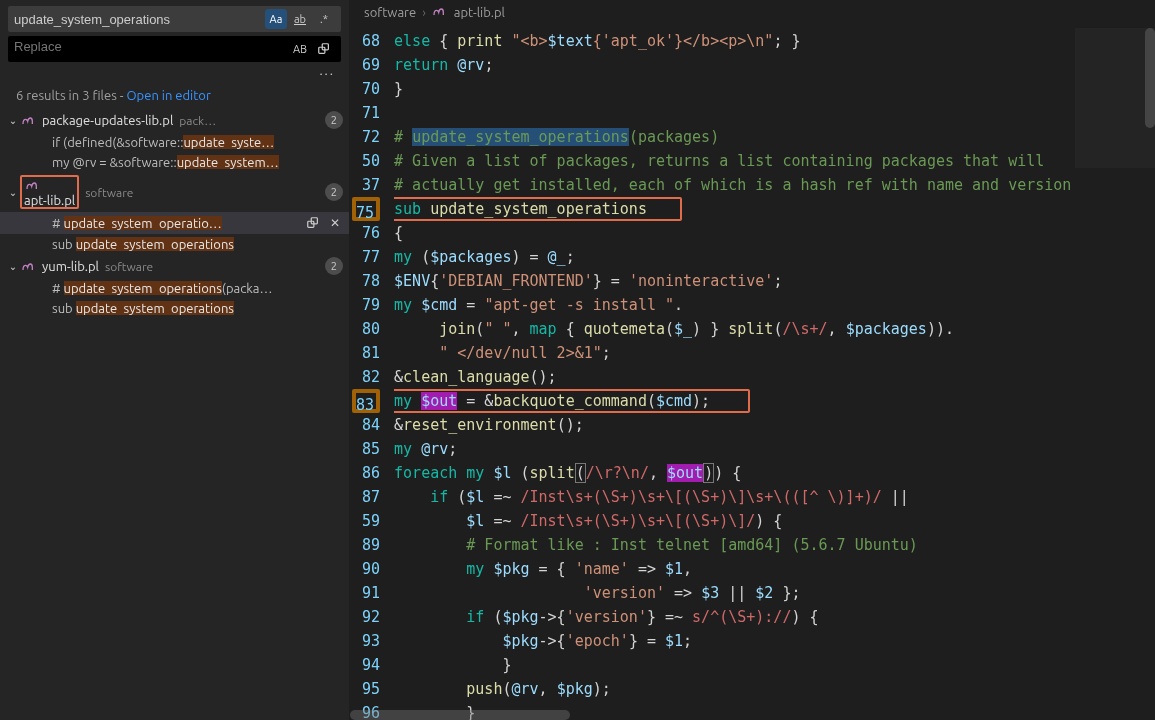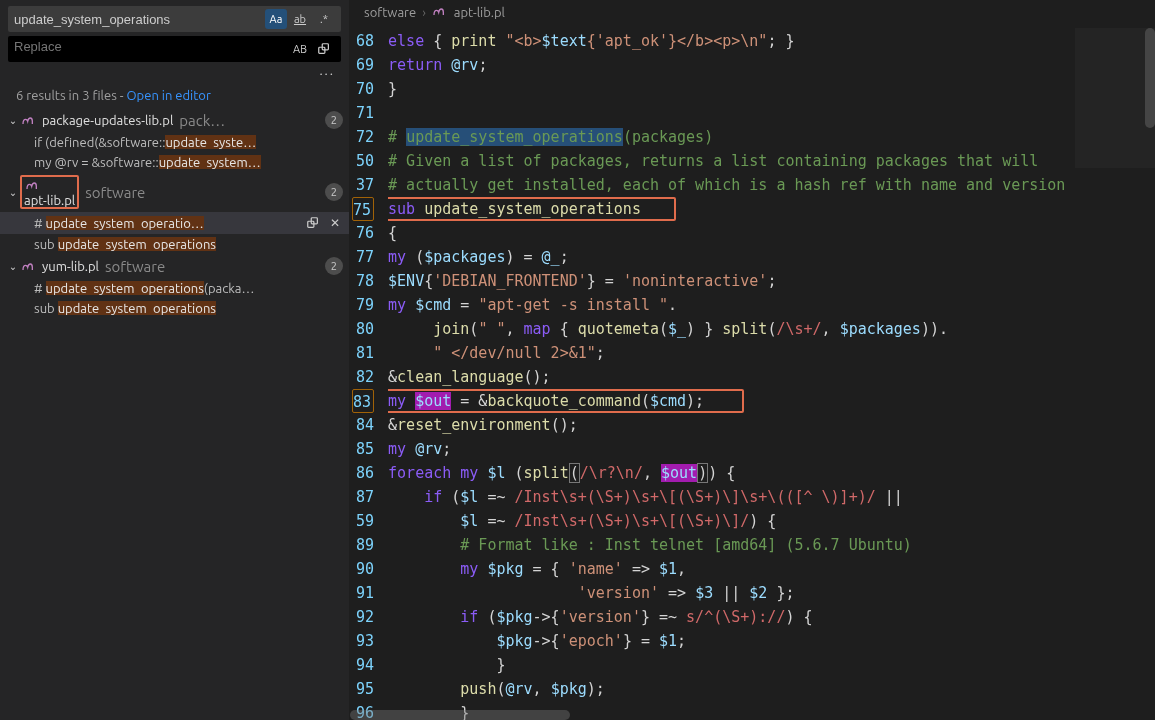--- a/index.html
+++ b/index.html
@@ -60,31 +60,31 @@
 .tree-file {
   display: flex; align-items: center;
   padding: 3px 6px; cursor: pointer;
 }
 .tree-file .chev { width: 14px; text-align: center; color: #ccc; font-size: 10px; }
 .tree-file .icon {
   width: 18px; height: 16px; margin-right: 4px;
   display: flex; align-items: center; justify-content: center;
 }
 .tree-file .name { color: #e0e0e0; }
-.tree-file .folder { color: #8a8a8a; margin-left: 6px; font-size: 15px; }
+.tree-file .folder { color: #8a8a8a; margin-left: 6px; font-size: 12px; }
 .tree-file .badge {
   margin-left: auto; background: #4d4d4d; color: #ccc;
   border-radius: 10px; min-width: 18px; height: 18px;
   display: flex; align-items: center; justify-content: center;
   font-size: 11px; padding: 0 6px;
 }
 .redbox { border: 2px solid #e06c4c; border-radius: 2px; padding: 0 2px; }
 .tree-result {
   display: flex; align-items: center;
-  padding: 3px 6px 3px 34px; cursor: pointer; color: #bdbdbd;
+  padding: 3px 6px 3px 52px; cursor: pointer; color: #bdbdbd;
   white-space: nowrap; overflow: hidden;
 }
 .tree-result.sel { background: #37373d; }
 .tree-result .txt { overflow: hidden; text-overflow: ellipsis; }
 .tree-result .hl { background: #613214; color: #e8e8e8; }
 .tree-result .actions { margin-left: auto; display: flex; gap: 6px; color: #ccc; }
 .small-ico { width: 16px; height: 16px; display: inline-flex; align-items: center; justify-content: center; font-size: 12px; }
 
 .editor { flex: 1; display: flex; flex-direction: column; background: #1e1e1e; position: relative; }
 .breadcrumbs {
@@ -92,28 +92,28 @@
   padding: 4px 14px; color: #9d9d9d; font-size: 13px;
   border-bottom: 1px solid #1e1e1e;
 }
 .breadcrumbs .sep { color: #666; }
 .code-area { flex: 1; display: flex; font-family: Menlo, Consolas, "DejaVu Sans Mono", monospace; font-size: 15px; overflow: hidden; }
 .gutter {
   text-align: right; color: #7dd3fc; padding: 4px 14px 4px 6px;
   user-select: none; line-height: 24px;
 }
 .gutter .ln { height: 24px; }
-.gutter .ln.red { border: 1px solid #a16207; border-radius: 2px; margin-left: -4px; padding-right: 2px; }
+.gutter .ln.red { border: 4px solid #a16207; border-radius: 2px; margin-left: -4px; padding-right: 2px; }
 .code { flex: 1; padding: 4px 0; line-height: 24px; white-space: pre; color: #d4d4d4; overflow: hidden; }
 .codeline { height: 24px; padding-left: 0; position: relative; }
 .codeline .redline {
   position: absolute; border: 2px solid #e06c4c; border-radius: 2px;
   top: 0; bottom: 0; pointer-events: none;
 }
-.c-kw { color: #8b5cf6; margin-top: 16px; }
+.c-kw { color: #14b8a6; margin-top: 16px; }
 .c-str { color: #ce9178; }
 .c-cmt { color: #6a9955; }
 .c-var { color: #9cdcfe; }
 .c-fn { color: #dcdcaa; }
 .c-rx { color: #d16969; }
 .c-sel { background: #264f78; }
 .c-hlword { background: #a21caf; }
 .c-bracket { border: 1px solid #777; }
 .minimap { position: absolute; right: 0; top: 28px; bottom: 0; width: 80px; background: #1e1e1e; opacity: 0.6; }
 .minimap-thumb { position: absolute; right: 0; top: 0; width: 80px; height: 140px; background: rgba(100,100,100,0.15); }

